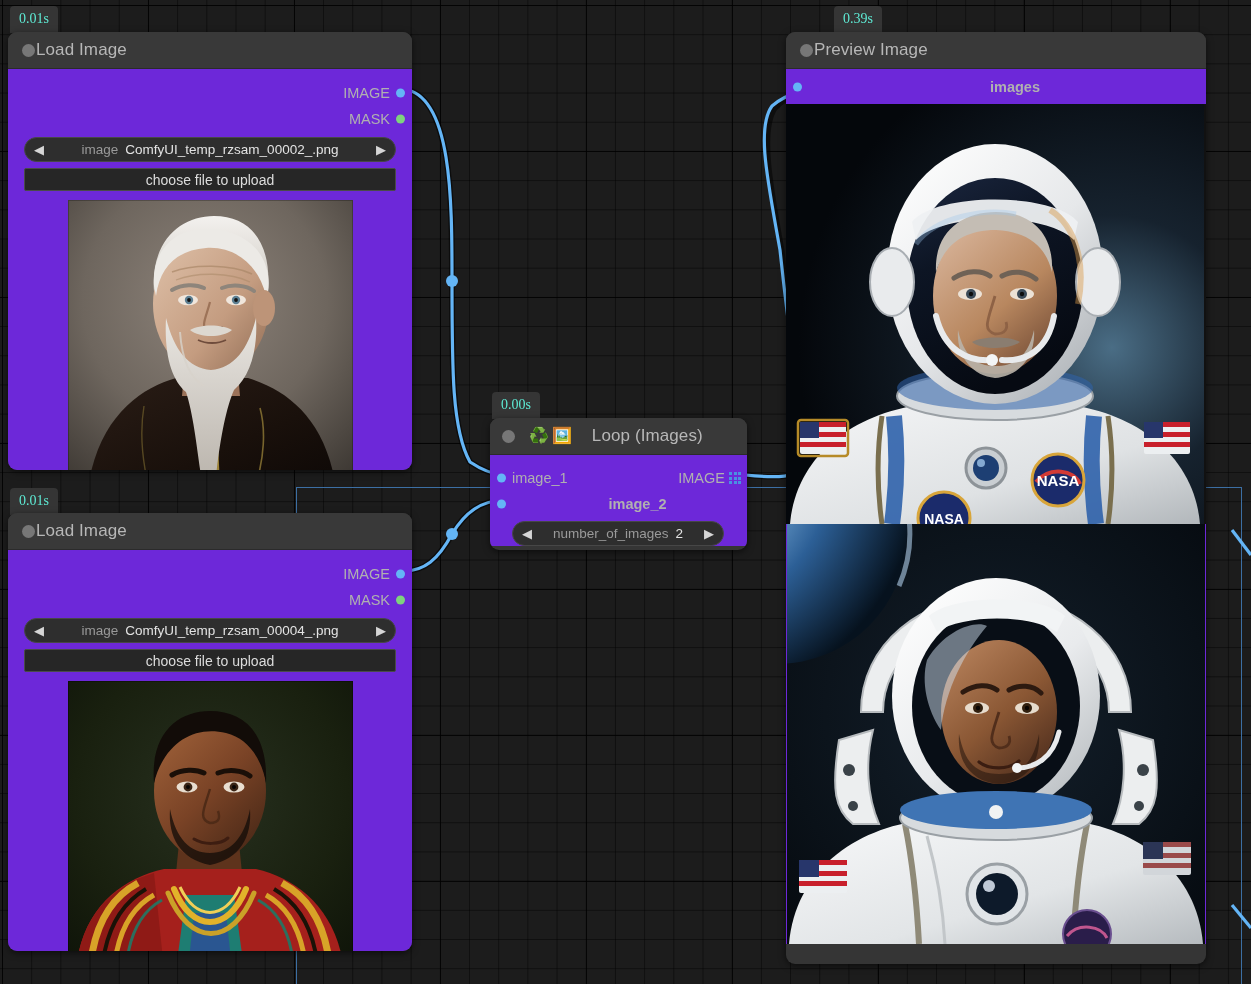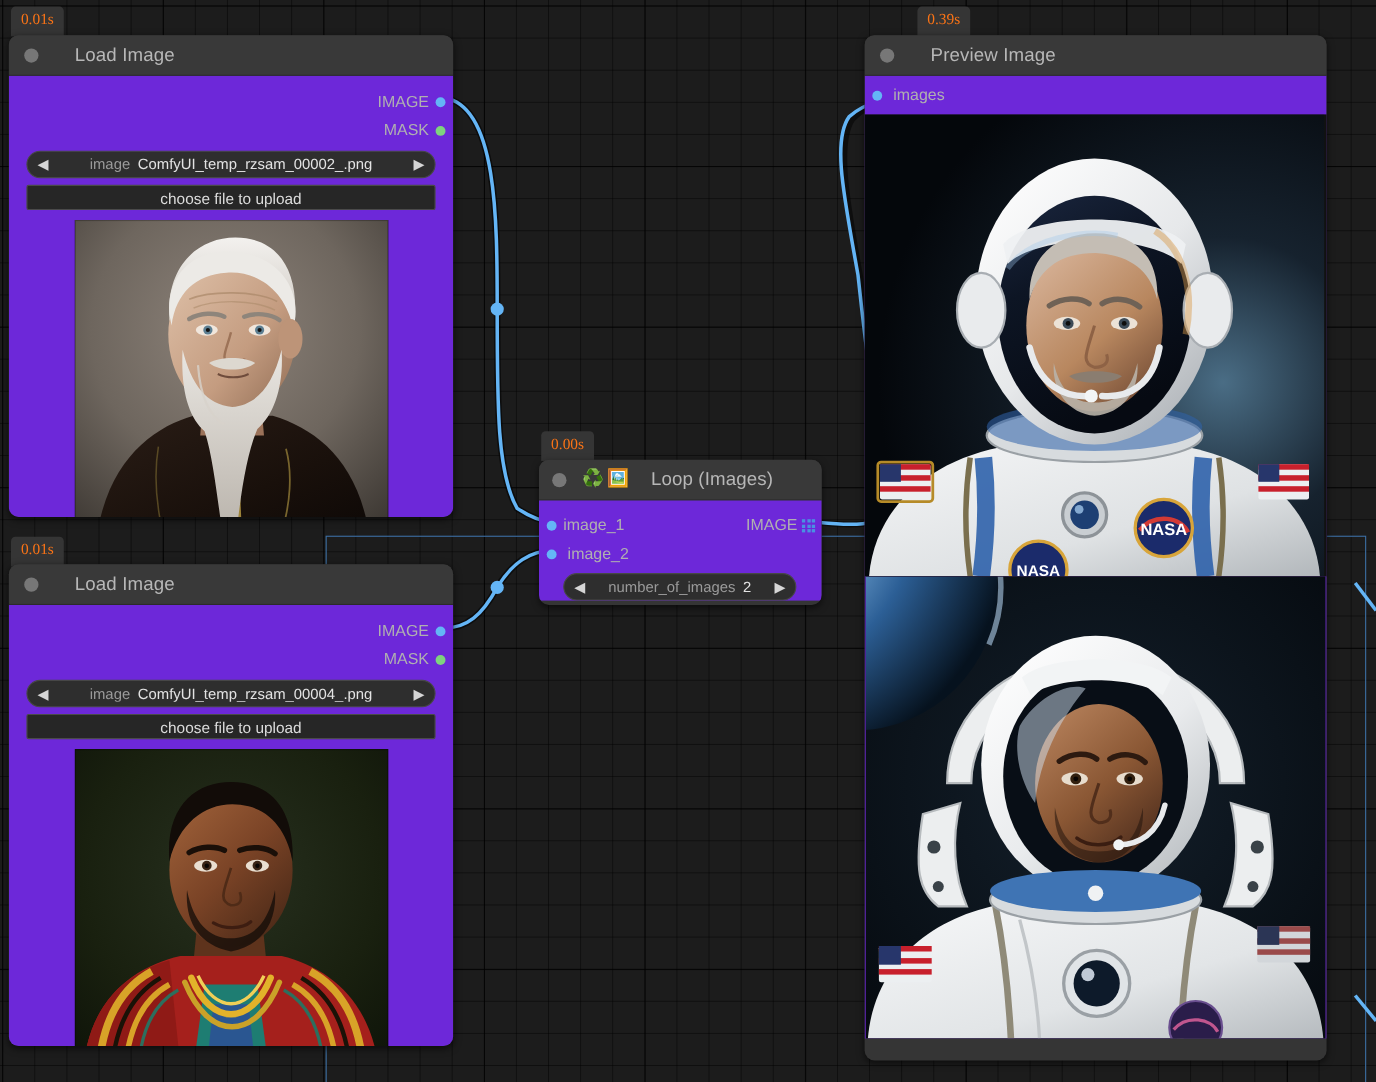--- a/index.html
+++ b/index.html
@@ -31,21 +31,21 @@
     left: 0; top: 0;
     width: 1251px; height: 984px;
     pointer-events: none;
     z-index: 5;
   }
 
   
   .badge {
     position: absolute;
     background: #353535;
-    color: #f97316;
+    color: #5eead4;
     font-family: "Liberation Serif", serif;
     font-size: 14px;
     line-height: 1;
     padding: 6px 9px 7px 9px;
     border-radius: 4px 4px 0 0;
     z-index: 8;
     white-space: nowrap;
   }
 
   
@@ -65,21 +65,21 @@
     border-bottom: 1px solid #2b2b2b;
     background: #393939;
   }
   .node-dot {
     width: 13px; height: 13px;
     border-radius: 50%;
     background: #777;
     flex: 0 0 auto;
   }
   .node-title {
-    margin-left: 33px;
+    margin-left: 1px;
     color: #b7b7b7;
     font-size: 17px;
     letter-spacing: 0.1px;
     white-space: nowrap;
   }
   .hdr-emoji {
     margin-left: 14px;
     font-size: 16px;
     line-height: 1;
     display: inline-flex;
@@ -94,21 +94,21 @@
   }
 
   
   .slot-row {
     position: relative;
     height: 26px;
     display: flex;
     align-items: center;
   }
   .slot-row.out { justify-content: flex-end; padding-right: 22px; }
-  .slot-row.in  { justify-content: flex-start; padding-left: 26px; }
+  .slot-row.in  { justify-content: center; padding-left: 38px; font-weight: bold; }
   .slot-label {
     color: #b0b0b0;
     font-size: 14.5px;
     white-space: nowrap;
   }
   .port {
     position: absolute;
     width: 9px; height: 9px;
     border-radius: 50%;
     top: 50%;

